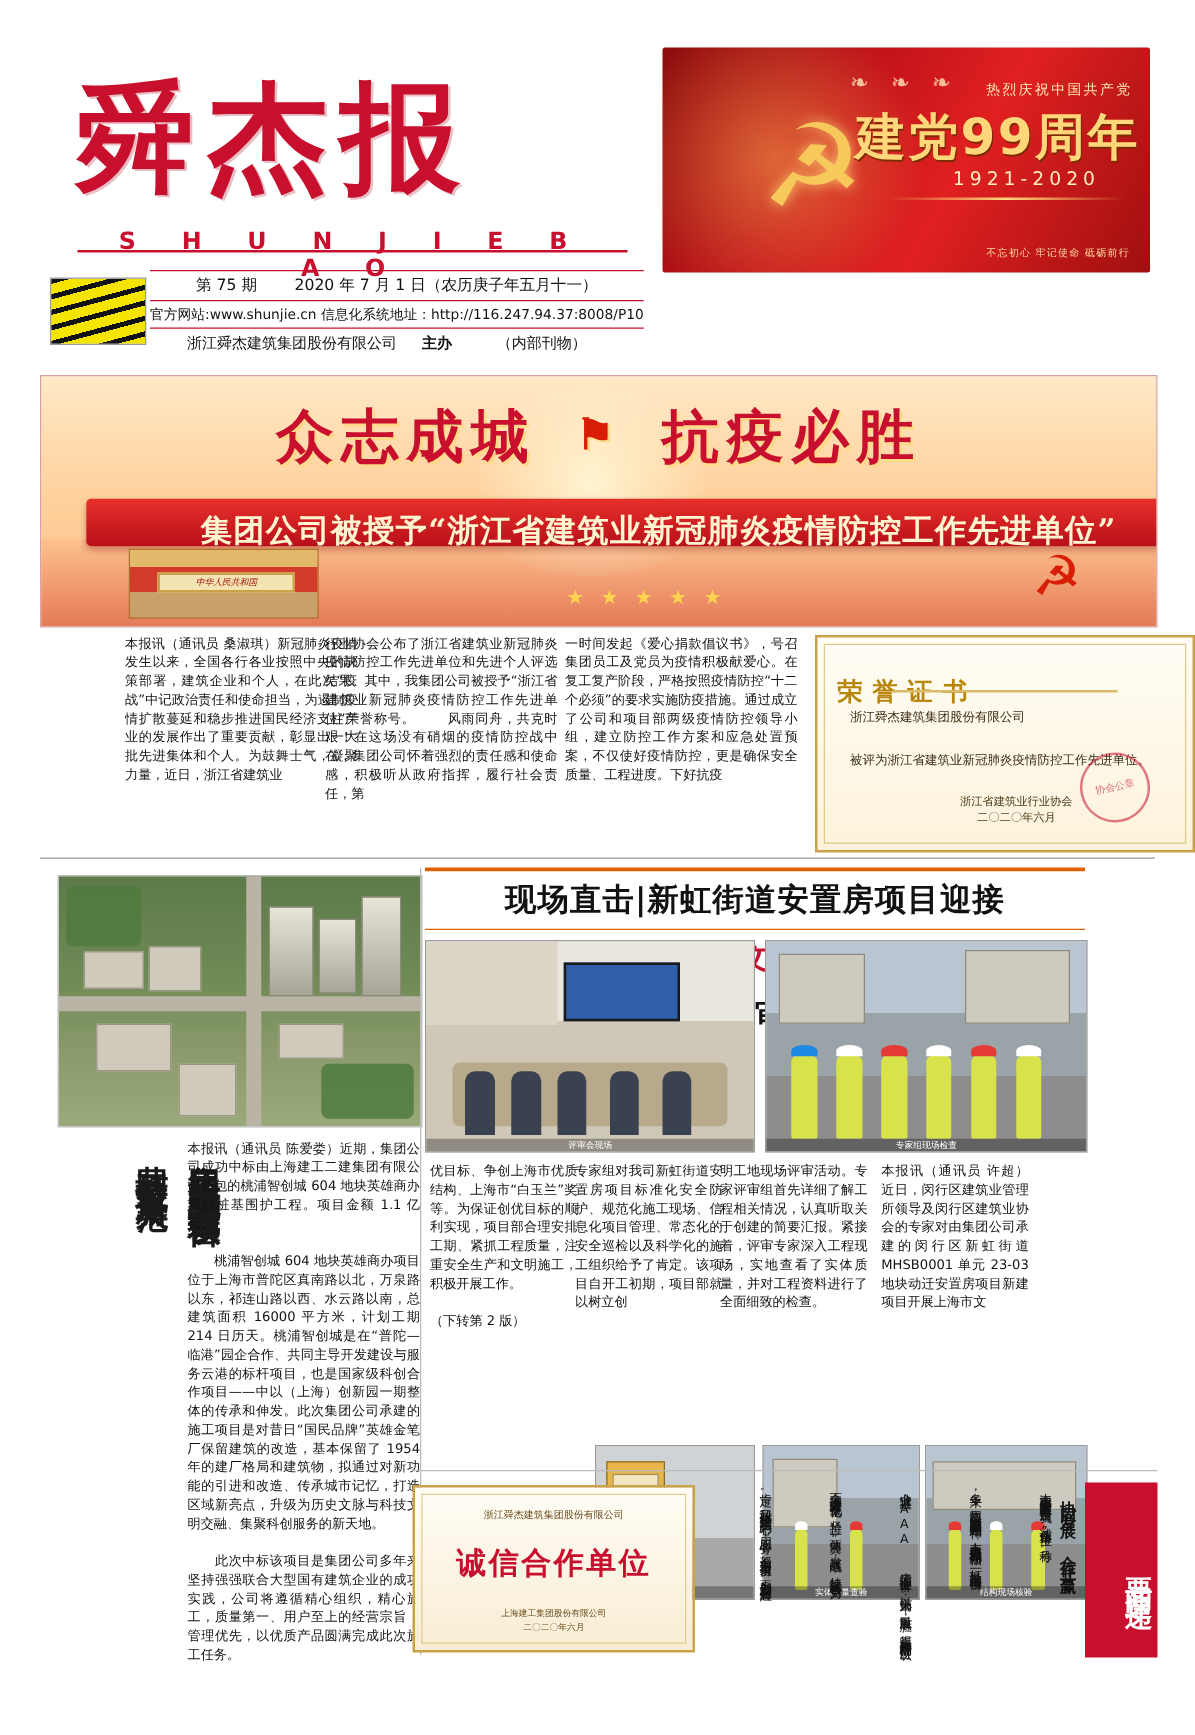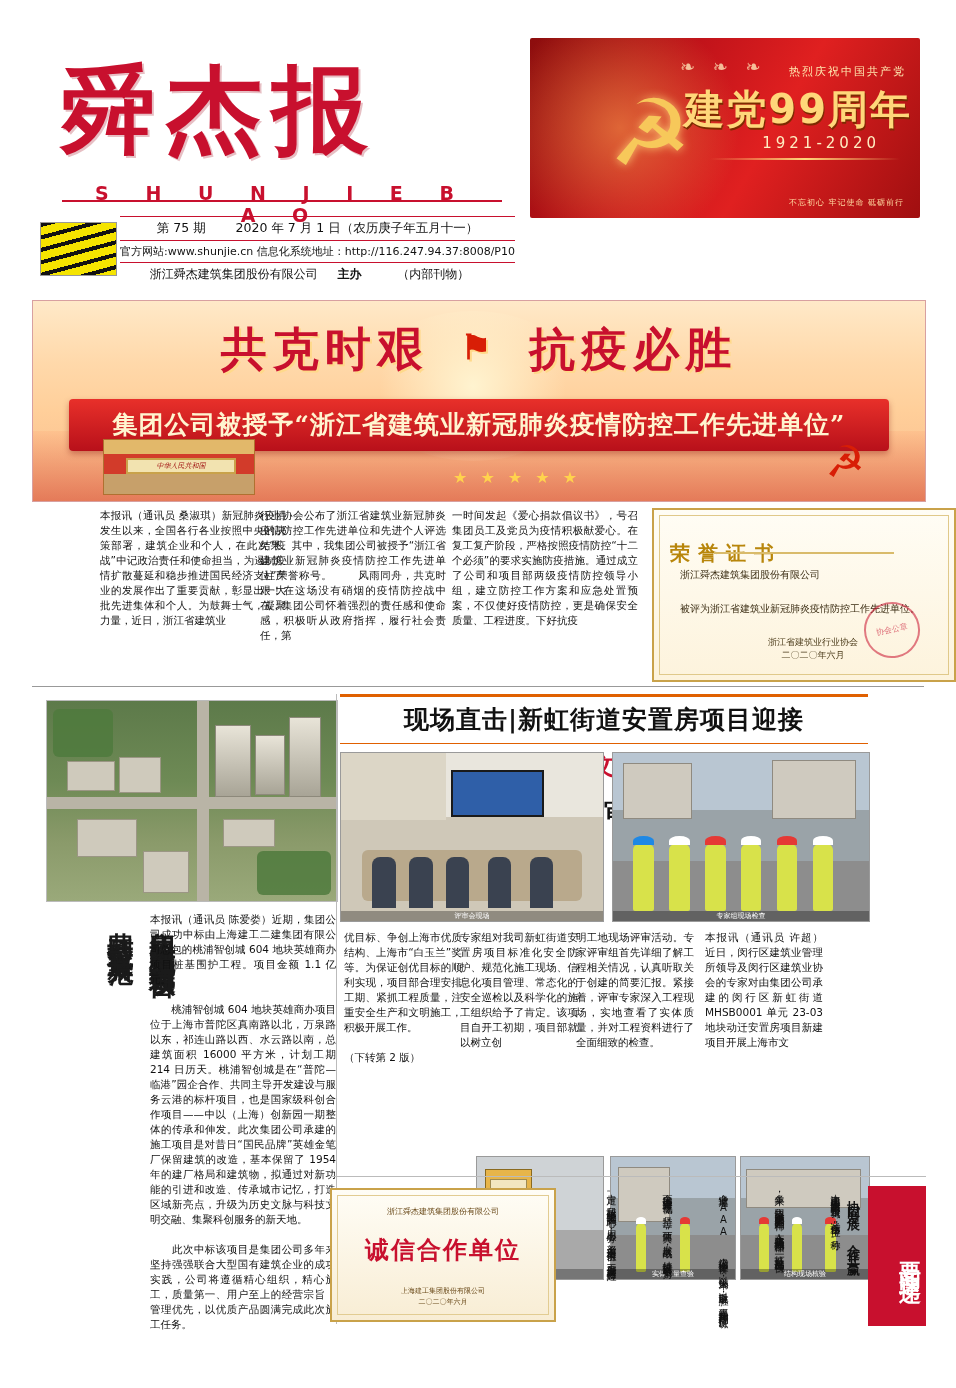--- a/index.html
+++ b/index.html
@@ -50,22 +50,22 @@
   .banner{position:absolute;left:32px;top:300px;width:892px;height:200px;border:1px solid #d8a0a0;
     background:linear-gradient(180deg,#ffe9c8 0%,#ffd9ab 30%,#ffcf9a 55%,#f7b98a 100%);overflow:hidden;}
   .banner .skyline{position:absolute;left:0;bottom:0;width:892px;height:70px;
     background:linear-gradient(180deg,rgba(255,170,120,.25),rgba(210,60,40,.5));}
   .banner .sun{position:absolute;left:330px;top:10px;width:220px;height:150px;border-radius:50%;
     background:radial-gradient(circle,rgba(255,245,210,.95),rgba(255,200,120,0) 70%);}
   .banner h1{position:absolute;left:0;top:18px;width:892px;text-align:center;margin:0;
     font-family:"DejaVu Serif","Liberation Serif",serif;font-size:46px;font-weight:bold;color:#c8102e;
     letter-spacing:6px;text-shadow:2px 2px 0 #ffd98a;}
   .banner .flagicon{display:inline-block;color:#d81e06;font-size:34px;vertical-align:6px;margin:0 10px;}
-  .banner .ribbon{position:absolute;left:36px;top:98px;width:820px;height:52px;border-radius:4px;
-    background:linear-gradient(180deg,#e8302a,#b8101a);box-shadow:0 3px 6px rgba(120,0,0,.35);}
+  .banner .ribbon{position:absolute;left:36px;top:98px;width:820px;height:38px;border-radius:4px;
+    background:linear-gradient(180deg,#e8302a,#b8101a);box-shadow:0 3px 6px rgba(120,0,0,.35);padding-left:48px;}
   .banner .ribbon span{display:block;line-height:52px;text-align:center;color:#fff5d0;
     font-family:"DejaVu Serif","Liberation Serif",serif;font-size:25px;font-weight:bold;letter-spacing:1px;}
   .banner .gate{position:absolute;left:70px;bottom:6px;width:150px;height:54px;
     background:linear-gradient(180deg,#e2b86a 0 14px,#d23b2a 14px 34px,#c7a06a 34px 100%);
     border:1px solid #b07030;}
   .banner .gate .plaque{position:absolute;left:22px;top:18px;width:106px;height:12px;background:#f2e3b0;
     font-size:7px;text-align:center;line-height:12px;color:#a01010;font-style:italic;}
   .banner .stars{position:absolute;left:420px;bottom:14px;color:#ffd34d;font-size:16px;letter-spacing:4px;}
   .banner .partylogo{position:absolute;right:60px;bottom:14px;color:#d81e06;font-size:44px;}
 
@@ -194,21 +194,21 @@
       <div class="yearsrule"></div>
       <div class="years">1921-2020</div>
       <div class="tiny">不忘初心 牢记使命 砥砺前行</div>
     </div>
   </div>
 
   <div class="banner">
     <div class="sun"></div>
     <div class="skyline"></div>
     <h1>
-      <span>共克时艰</span>
+      <span>众志成城</span>
       <span class="flagicon">⚑</span>
       <span>抗疫必胜</span>
     </h1>
     <div class="ribbon">
       <span>集团公司被授予“浙江省建筑业新冠肺炎疫情防控工作先进单位”</span>
     </div>
     <div class="gate">
       <div class="plaque">中华人民共和国</div>
     </div>
     <div class="stars">★ ★ ★ ★ ★</div>

